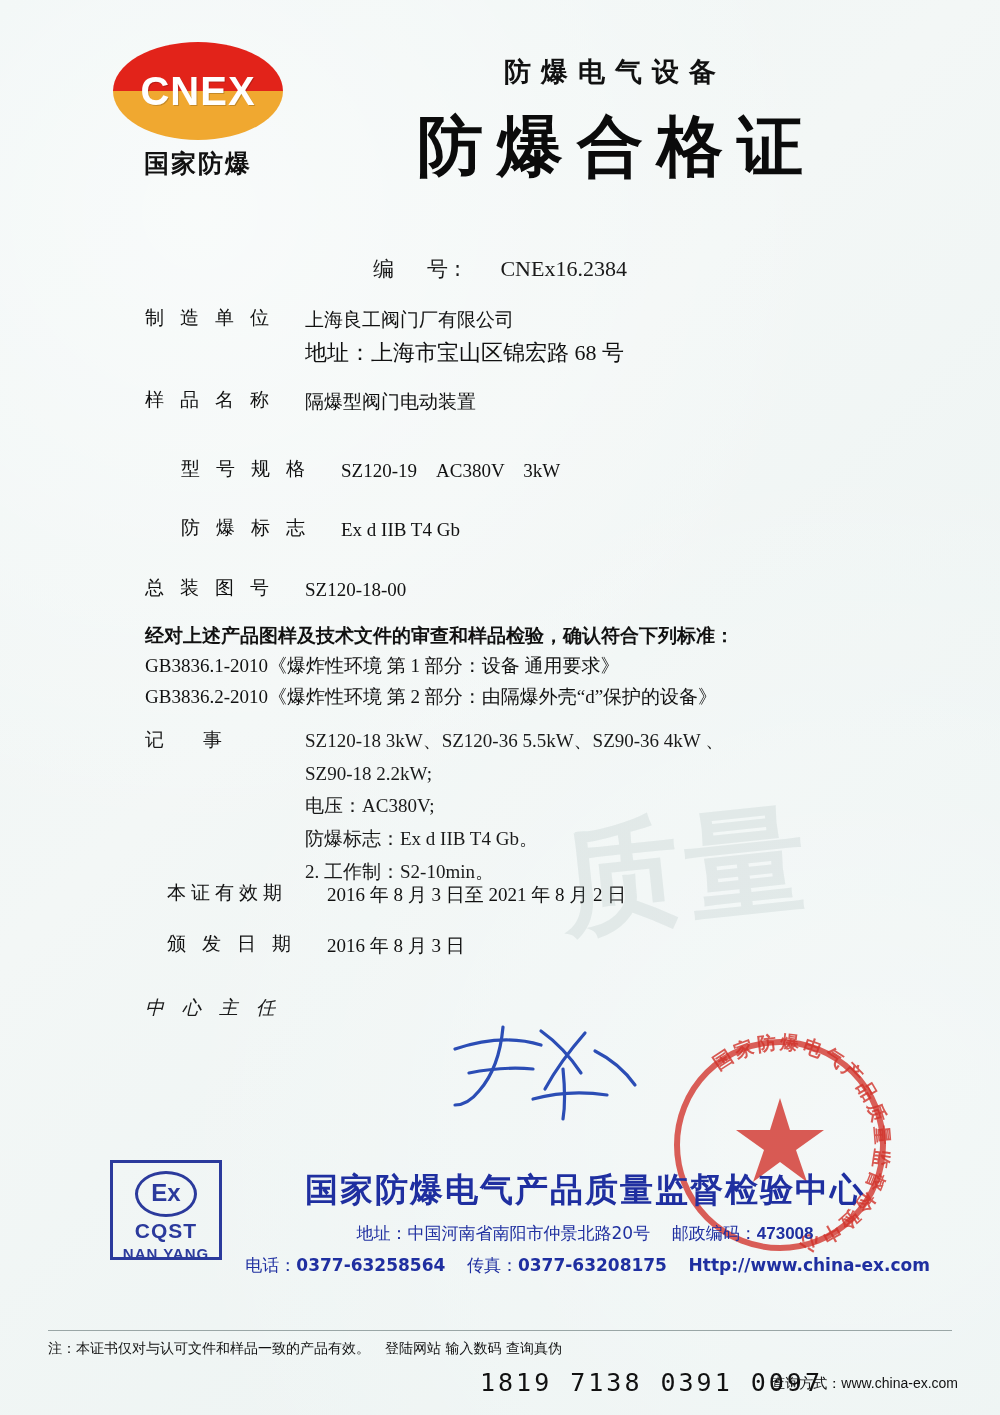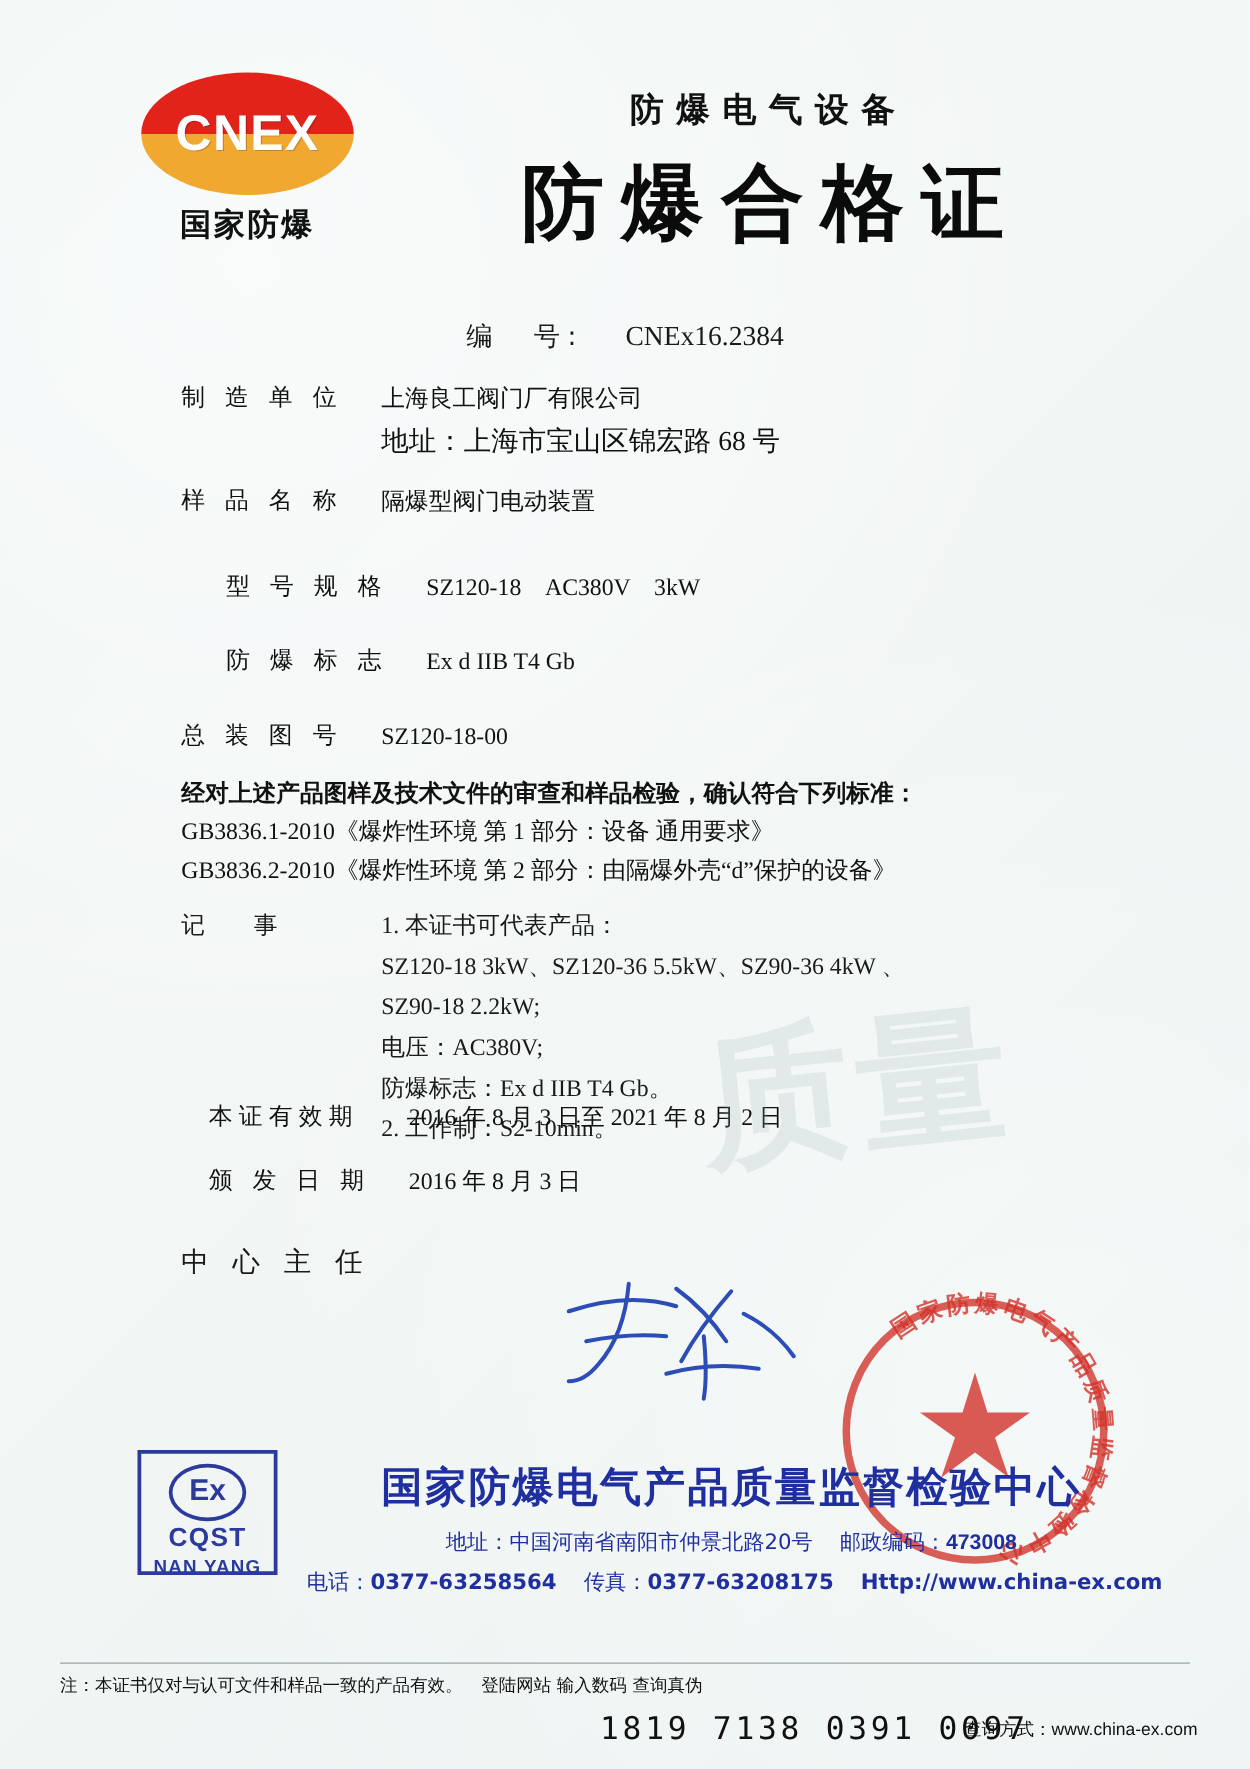--- a/index.html
+++ b/index.html
@@ -25,21 +25,21 @@
     inset: 0;
     background:
       radial-gradient(circle at 20% 15%, rgba(255,255,255,0.55), rgba(255,255,255,0) 45%),
       radial-gradient(circle at 85% 80%, rgba(255,255,255,0.4), rgba(255,255,255,0) 50%);
     pointer-events: none;
   }
 
   
   .header {
     position: absolute;
-    top: 50px;
+    top: 34px;
     left: 0;
     width: 814px;
     height: 190px;
   }
   .logo-block {
     position: absolute;
     left: 108px;
     top: 8px;
     width: 180px;
     text-align: center;
@@ -202,23 +202,24 @@
   .sig-row {
     position: absolute;
     top: 995px;
     left: 145px;
     width: 790px;
     display: flex;
   }
   .sig-label {
     width: 160px;
     flex: none;
-    font-size: 22px;
+    font-size: 19px;
     font-family: "DejaVu Sans", sans-serif;
     letter-spacing: 6px;
+    font-style: italic;
   }
   .signature {
     position: absolute;
     left: 300px;
     top: 20px;
     width: 200px;
     height: 110px;
   }
   .signature svg { display: block; }
 
@@ -390,42 +391,41 @@
         <span>上海良工阀门厂有限公司</span>
         <span class="sub">地址：上海市宝山区锦宏路 68 号</span>
       </div>
     </div>
     <div class="frow gap-lg">
       <div class="flabel">样 品 名 称</div>
       <div class="fvalue">隔爆型阀门电动装置</div>
     </div>
     <div class="frow gap-xl">
       <div class="flabel">型 号 规 格</div>
-      <div class="fvalue">SZ120-18　AC380V　3kW</div>
+      <div class="fvalue">SZ120-19　AC380V　3kW</div>
     </div>
     <div class="frow gap-xl">
       <div class="flabel">防 爆 标 志</div>
       <div class="fvalue">Ex d IIB T4 Gb</div>
     </div>
     <div class="frow">
       <div class="flabel">总 装 图 号</div>
       <div class="fvalue">SZ120-18-00</div>
     </div>
   </div>
 
   <div class="standards">
     <div>经对上述产品图样及技术文件的审查和样品检验，确认符合下列标准：</div>
     <div class="line2">GB3836.1-2010《爆炸性环境 第 1 部分：设备 通用要求》</div>
     <div class="line3">GB3836.2-2010《爆炸性环境 第 2 部分：由隔爆外壳“d”保护的设备》</div>
   </div>
 
   <div class="remarks">
     <div class="remarks-label">记　事</div>
     <div class="remarks-body">
-      <div>1. 本证书可代表产品：</div>
       <div>SZ120-18 3kW、SZ120-36 5.5kW、SZ90-36 4kW 、</div>
       <div>SZ90-18 2.2kW;</div>
       <div>电压：AC380V;</div>
       <div>防爆标志：Ex d IIB T4 Gb。</div>
       <div>2. 工作制：S2-10min。</div>
     </div>
   </div>
 
   <div class="tail-fields">
     <div class="frow">

